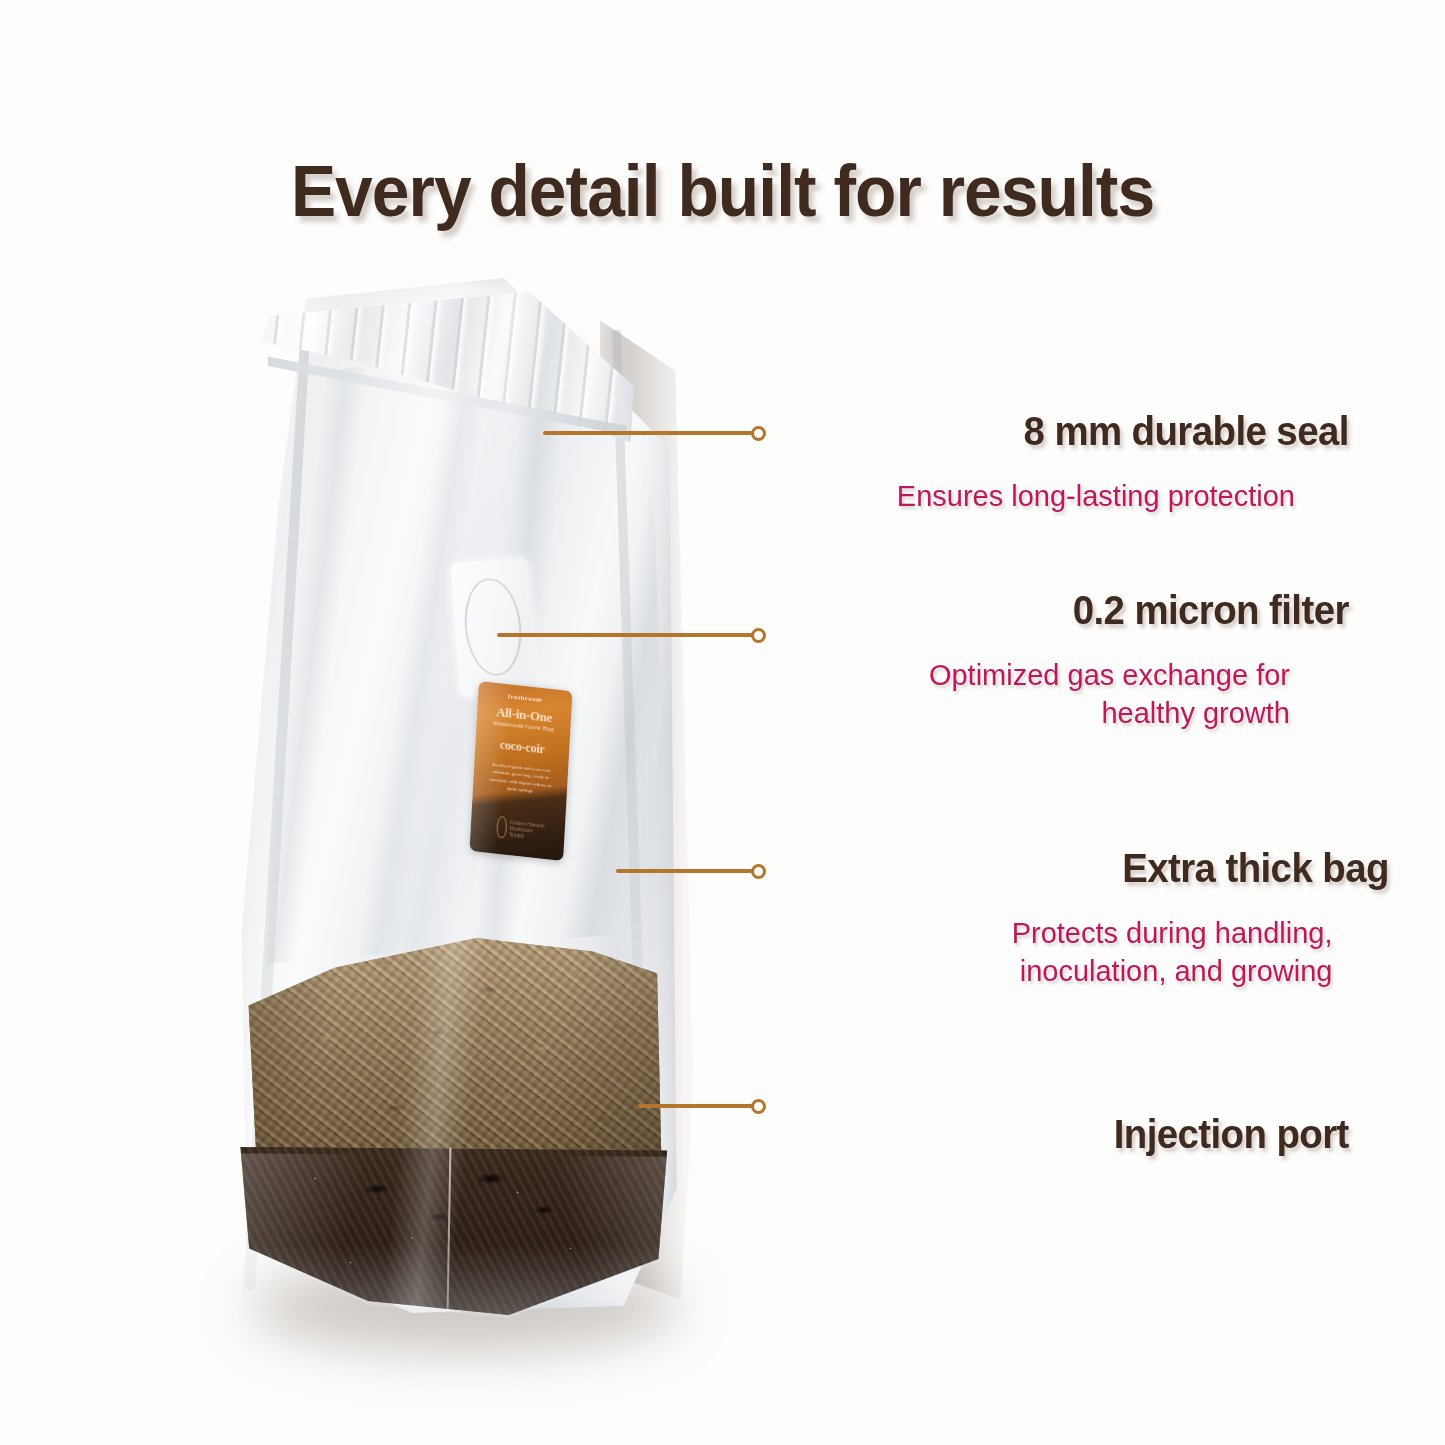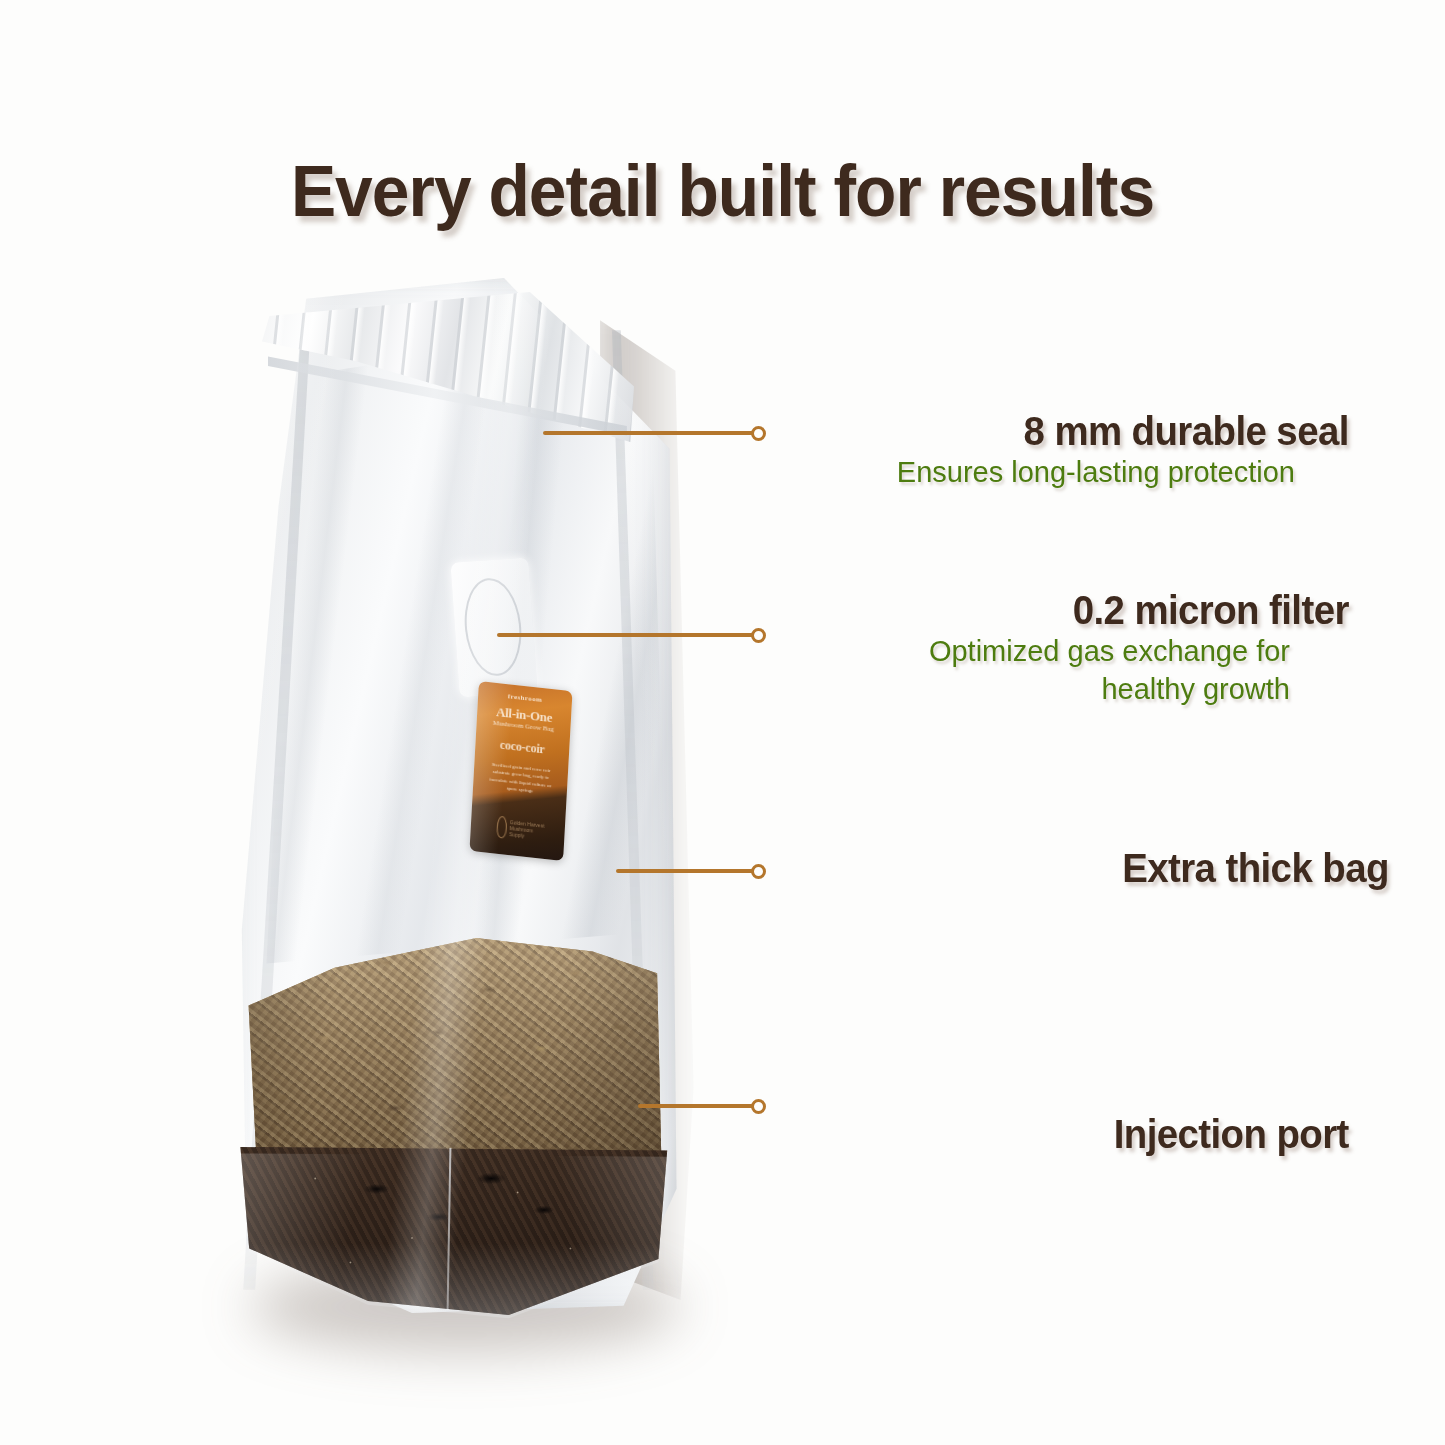--- a/index.html
+++ b/index.html
@@ -266,21 +266,21 @@
     font-family:"Liberation Sans", sans-serif;
     font-size:40px; font-weight:bold; letter-spacing:-0.6px;
     color:#3E2A1E;
     transform:scaleX(0.96);
     text-shadow:3px 4px 4px rgba(125,100,85,0.30);
     white-space:nowrap;
   }
   .callout p {
     font-family:"Liberation Sans", sans-serif;
     font-size:29px; font-weight:normal; line-height:1.30;
-    color:#4d7c0f; margin-top:0;
+    color:#be185d; margin-top:24px;
     text-shadow:2px 2.5px 3px rgba(130,110,95,0.28);
   }
 </style>
 </head>
 <body>
 
 <div id="title">Every detail built for results</div>
 
 <div id="stage">
 
@@ -331,19 +331,20 @@
 <div class="leader-dot" style="left:751px; top:628px;"></div>
 <div class="callout" style="left:800px; top:588px;">
   <h3>0.2 micron filter</h3>
   <p style="max-width:420px; margin-left:auto; margin-right:auto;">Optimized gas exchange for healthy growth</p>
 </div>
 
 <div class="leader" style="left:616px; top:869px; width:140px;"></div>
 <div class="leader-dot" style="left:751px; top:864px;"></div>
 <div class="callout" style="left:840px; top:846px;">
   <h3>Extra thick bag</h3>
+  <p style="max-width:425px; margin-left:auto; margin-right:auto;">Protects during handling, inoculation, and growing</p>
 </div>
 
 <div class="leader" style="left:638px; top:1104px; width:118px;"></div>
 <div class="leader-dot" style="left:751px; top:1099px;"></div>
 <div class="callout" style="left:800px; top:1112px;">
   <h3>Injection port</h3>
 </div>
 
 </body></html>

